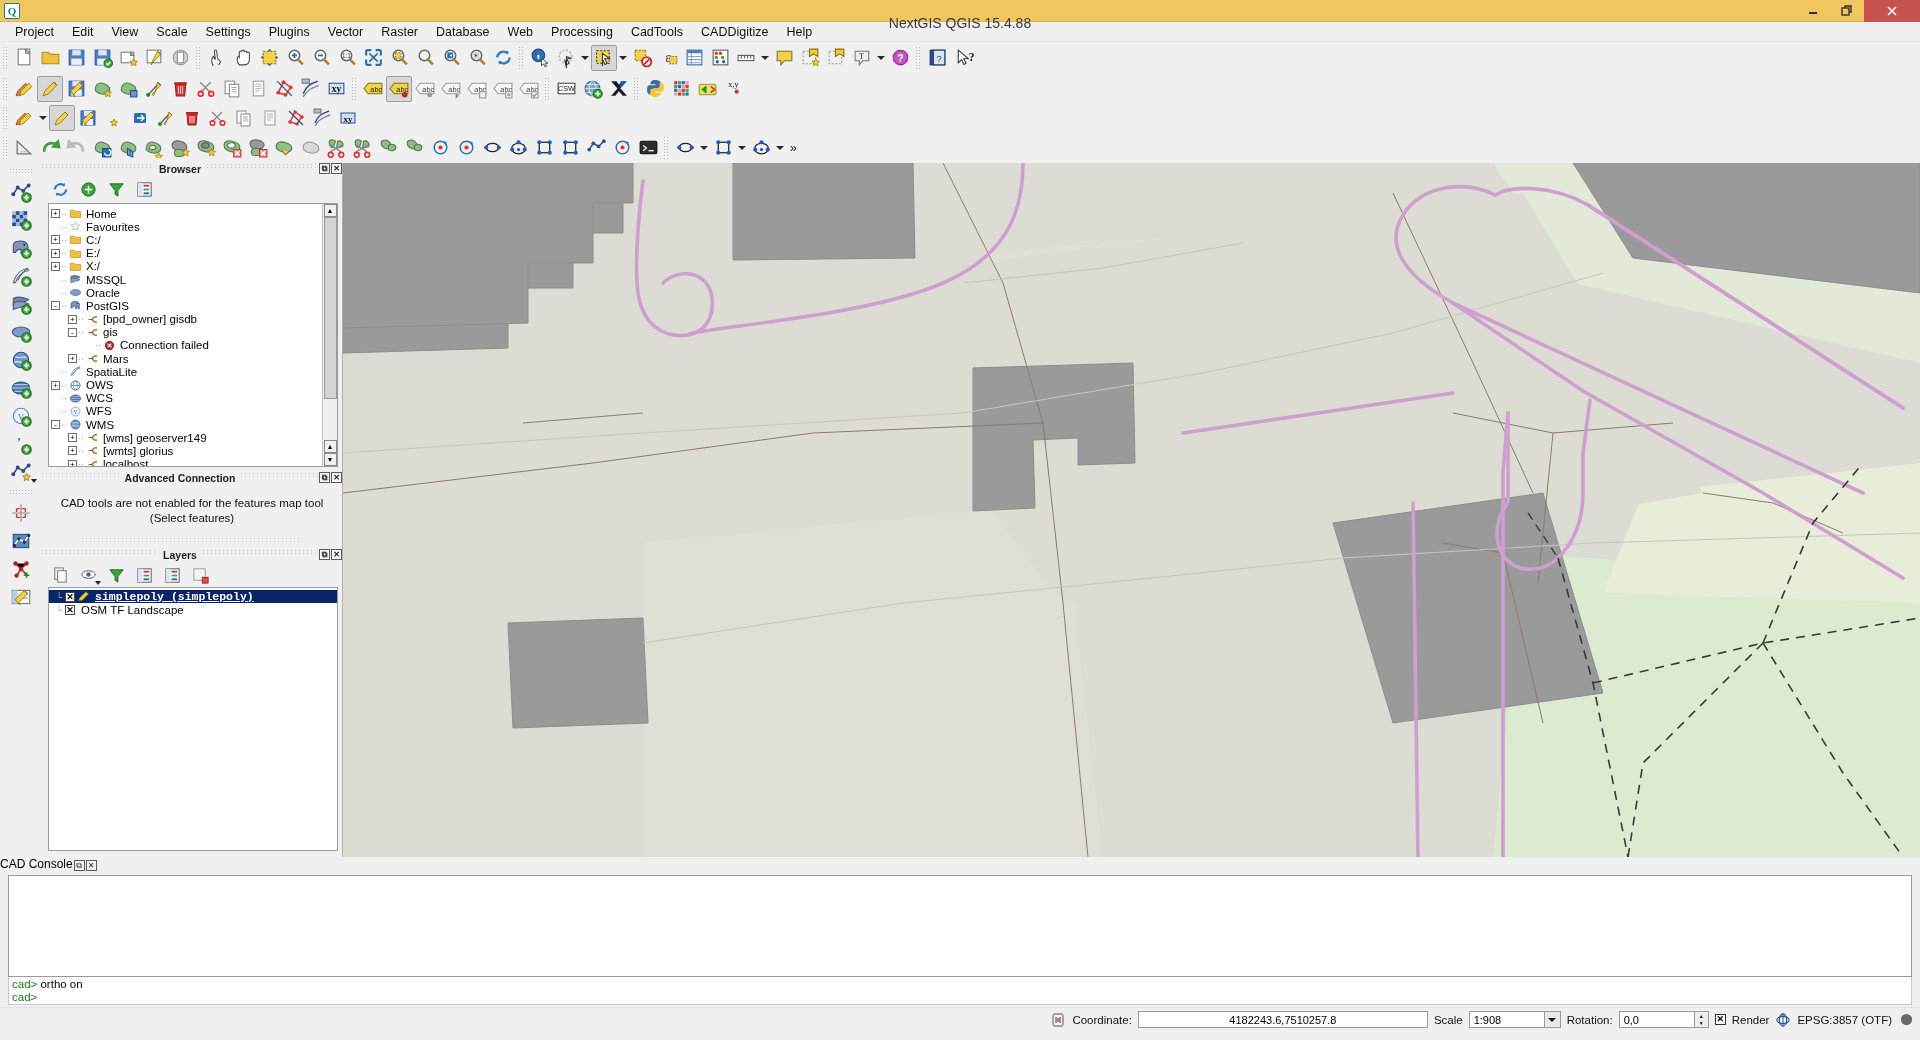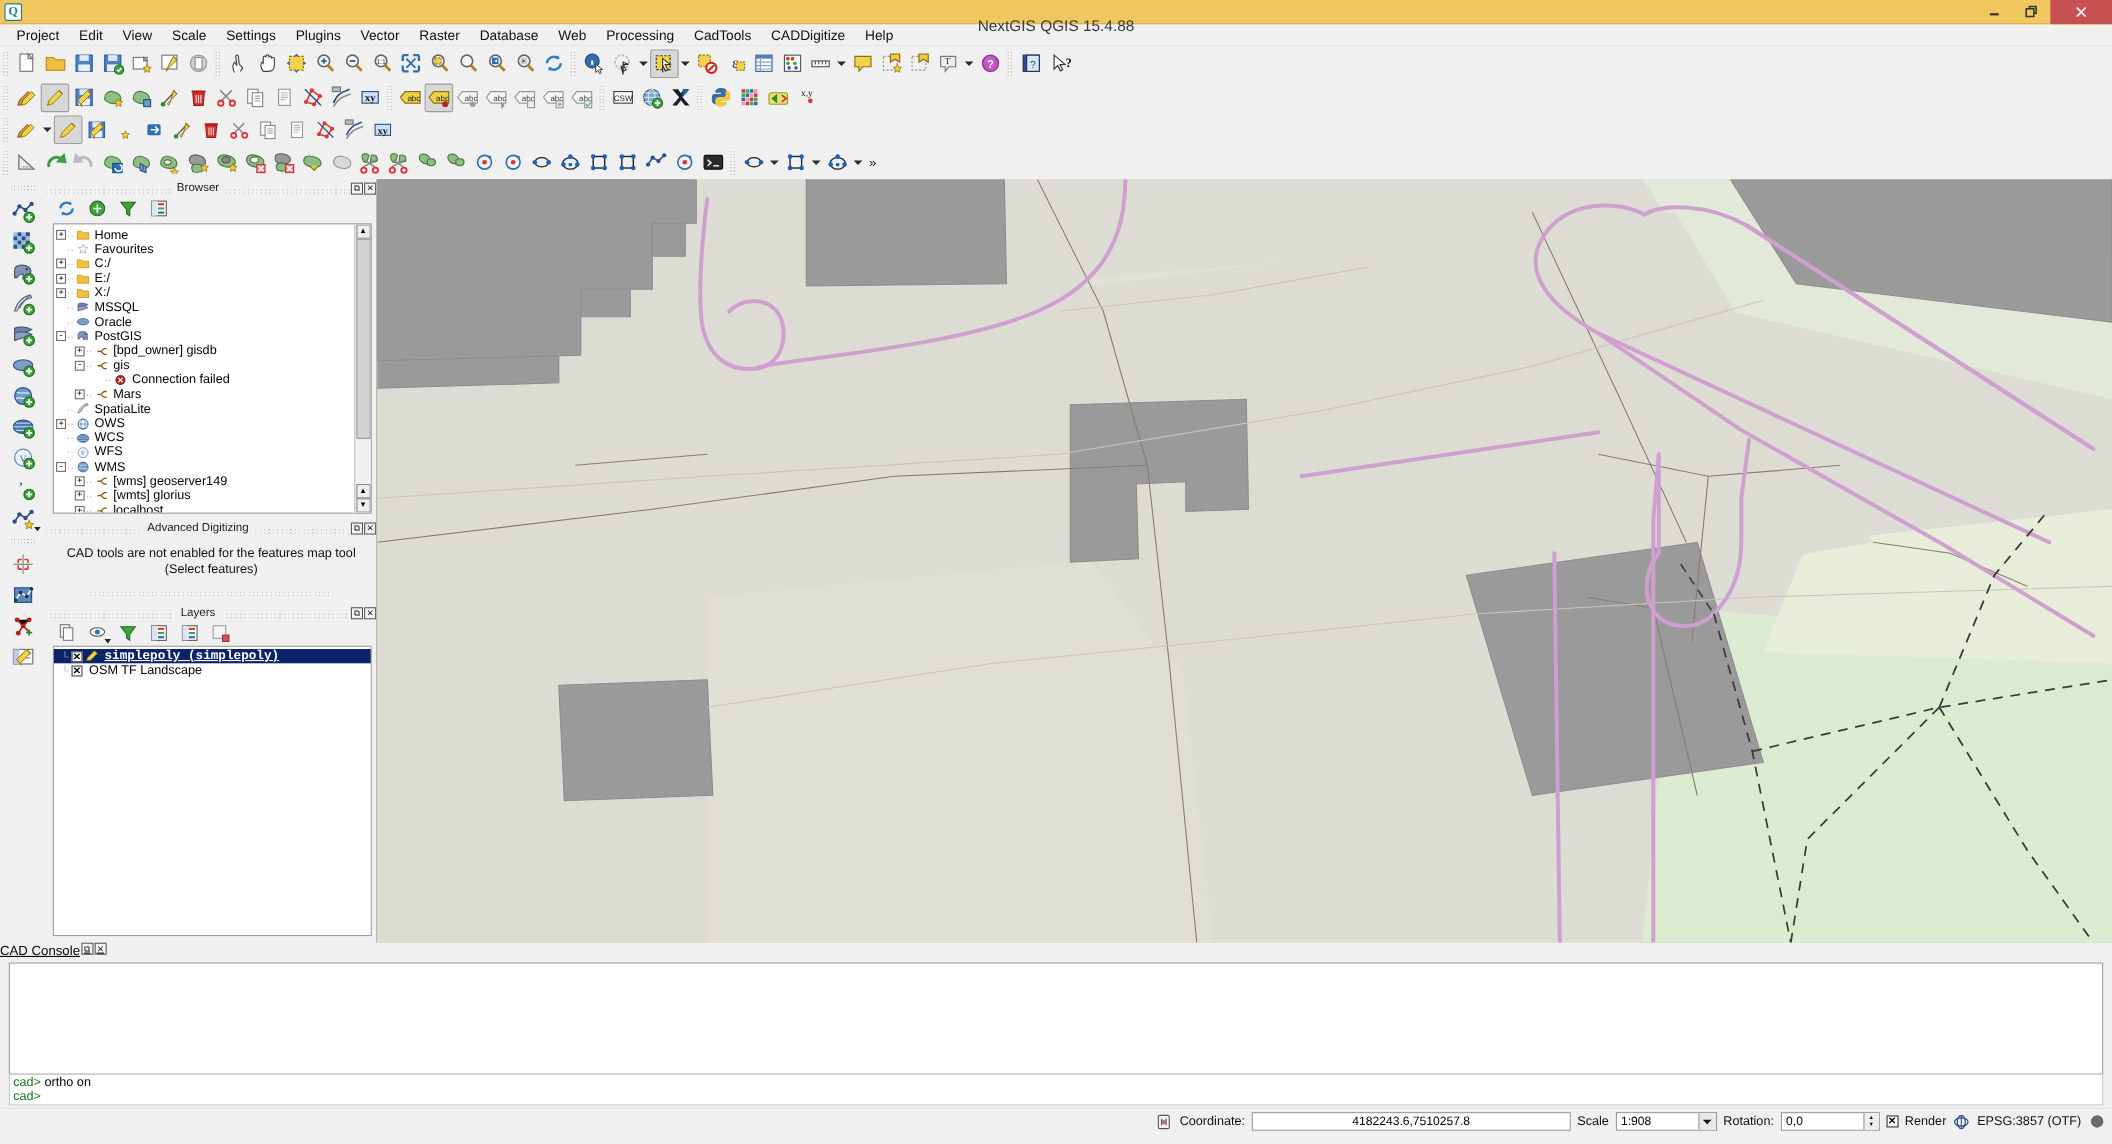--- a/index.html
+++ b/index.html
@@ -80,22 +80,22 @@
       repeating-linear-gradient(to right, #b8b8b8 0 1px, transparent 1px 3px);
     background-size:100% 1px,100% 1px;
     background-position:0 1px, 0 4px;
     background-repeat:no-repeat;
     flex:0 0 auto;
   }
   .vtb{width:28px;height:28px;display:flex;align-items:center;justify-content:center;flex:0 0 auto;position:relative;}
   
   #panels{ width:300px;flex:0 0 auto;display:flex;flex-direction:column;background:#f0f0f0;}
   .panelhdr{
-    height:14px;display:flex;align-items:flex-end;position:relative;
-    font-size:10.5px;color:#222;
+    height:14px;display:flex;align-items:flex-start;position:relative;
+    font-size:10.5px;color:#222;font-weight:bold;
   }
   .panelhdr .dots{
     flex:1;height:6px;
     background-image:repeating-linear-gradient(to right,#c3c3c3 0 1px,transparent 1px 4px),
                      repeating-linear-gradient(to right,#c3c3c3 0 1px,transparent 1px 4px);
     background-size:100% 1px,100% 1px;
     background-position:0 1px,0 4px; background-repeat:no-repeat;
   }
   .panelhdr .ptitle{padding:0 6px;white-space:nowrap;}
   .pbtn{
@@ -145,21 +145,21 @@
   .chk{
     width:10px;height:10px;border:1px solid #444;background:#fff;flex:0 0 auto;
     display:flex;align-items:center;justify-content:center;font-size:9px;color:#000;line-height:8px;font-weight:bold;
   }
   .ldash{width:12px;color:#aaa;font-size:9px;text-align:center;flex:0 0 auto;}
   
   #canvaswrap{flex:1;position:relative;border-left:1px solid #b0b0b0;overflow:hidden;background:#dcdbd4;}
   #canvas{position:absolute;inset:0;}
   
   #cadconsole{height:150px;background:#f0f0f0;display:flex;flex-direction:column;}
-  #cadhdr{height:14px;display:flex;align-items:flex-start;text-decoration:underline;}
+  #cadhdr{height:14px;display:flex;align-items:flex-end;}
   #cadbody{flex:1;display:flex;flex-direction:column;padding:4px 8px 2px 8px;}
   #cadout{flex:1;background:#fff;border:1px solid #9a9a9a;}
   #cadin{
     height:28px;background:#fff;border:1px solid #c8c8c8;border-top:none;
     font-family:"Liberation Sans",sans-serif;font-size:11.5px;padding:1px 3px;line-height:13px;
   }
   .cadp{color:#1a7a1a;}
   
   #statusbar{
     height:24px;background:#f0f0f0;display:flex;align-items:center;
@@ -1391,21 +1391,21 @@
         <div class="sbtn">▲</div>
         <div class="sthumb" style="height:182px"></div>
         <div style="flex:1"></div>
         <div class="sbtn">▲</div>
         <div class="sbtn">▼</div>
       </div>
     </div>
 
     <div class="panelhdr" style="margin-top:5px">
       <div class="dots"></div>
-      <div class="ptitle">Advanced Digitizing</div>
+      <div class="ptitle">Advanced Connection</div>
       <div class="dots"></div>
       <div class="pbtn">⧉</div>
       <div class="pbtn">✕</div>
     </div>
     <div class="adtext">
       <div>CAD tools are not enabled for the features map tool</div>
       <div>(Select features)</div>
     </div>
     <div class="minidots"></div>
 

